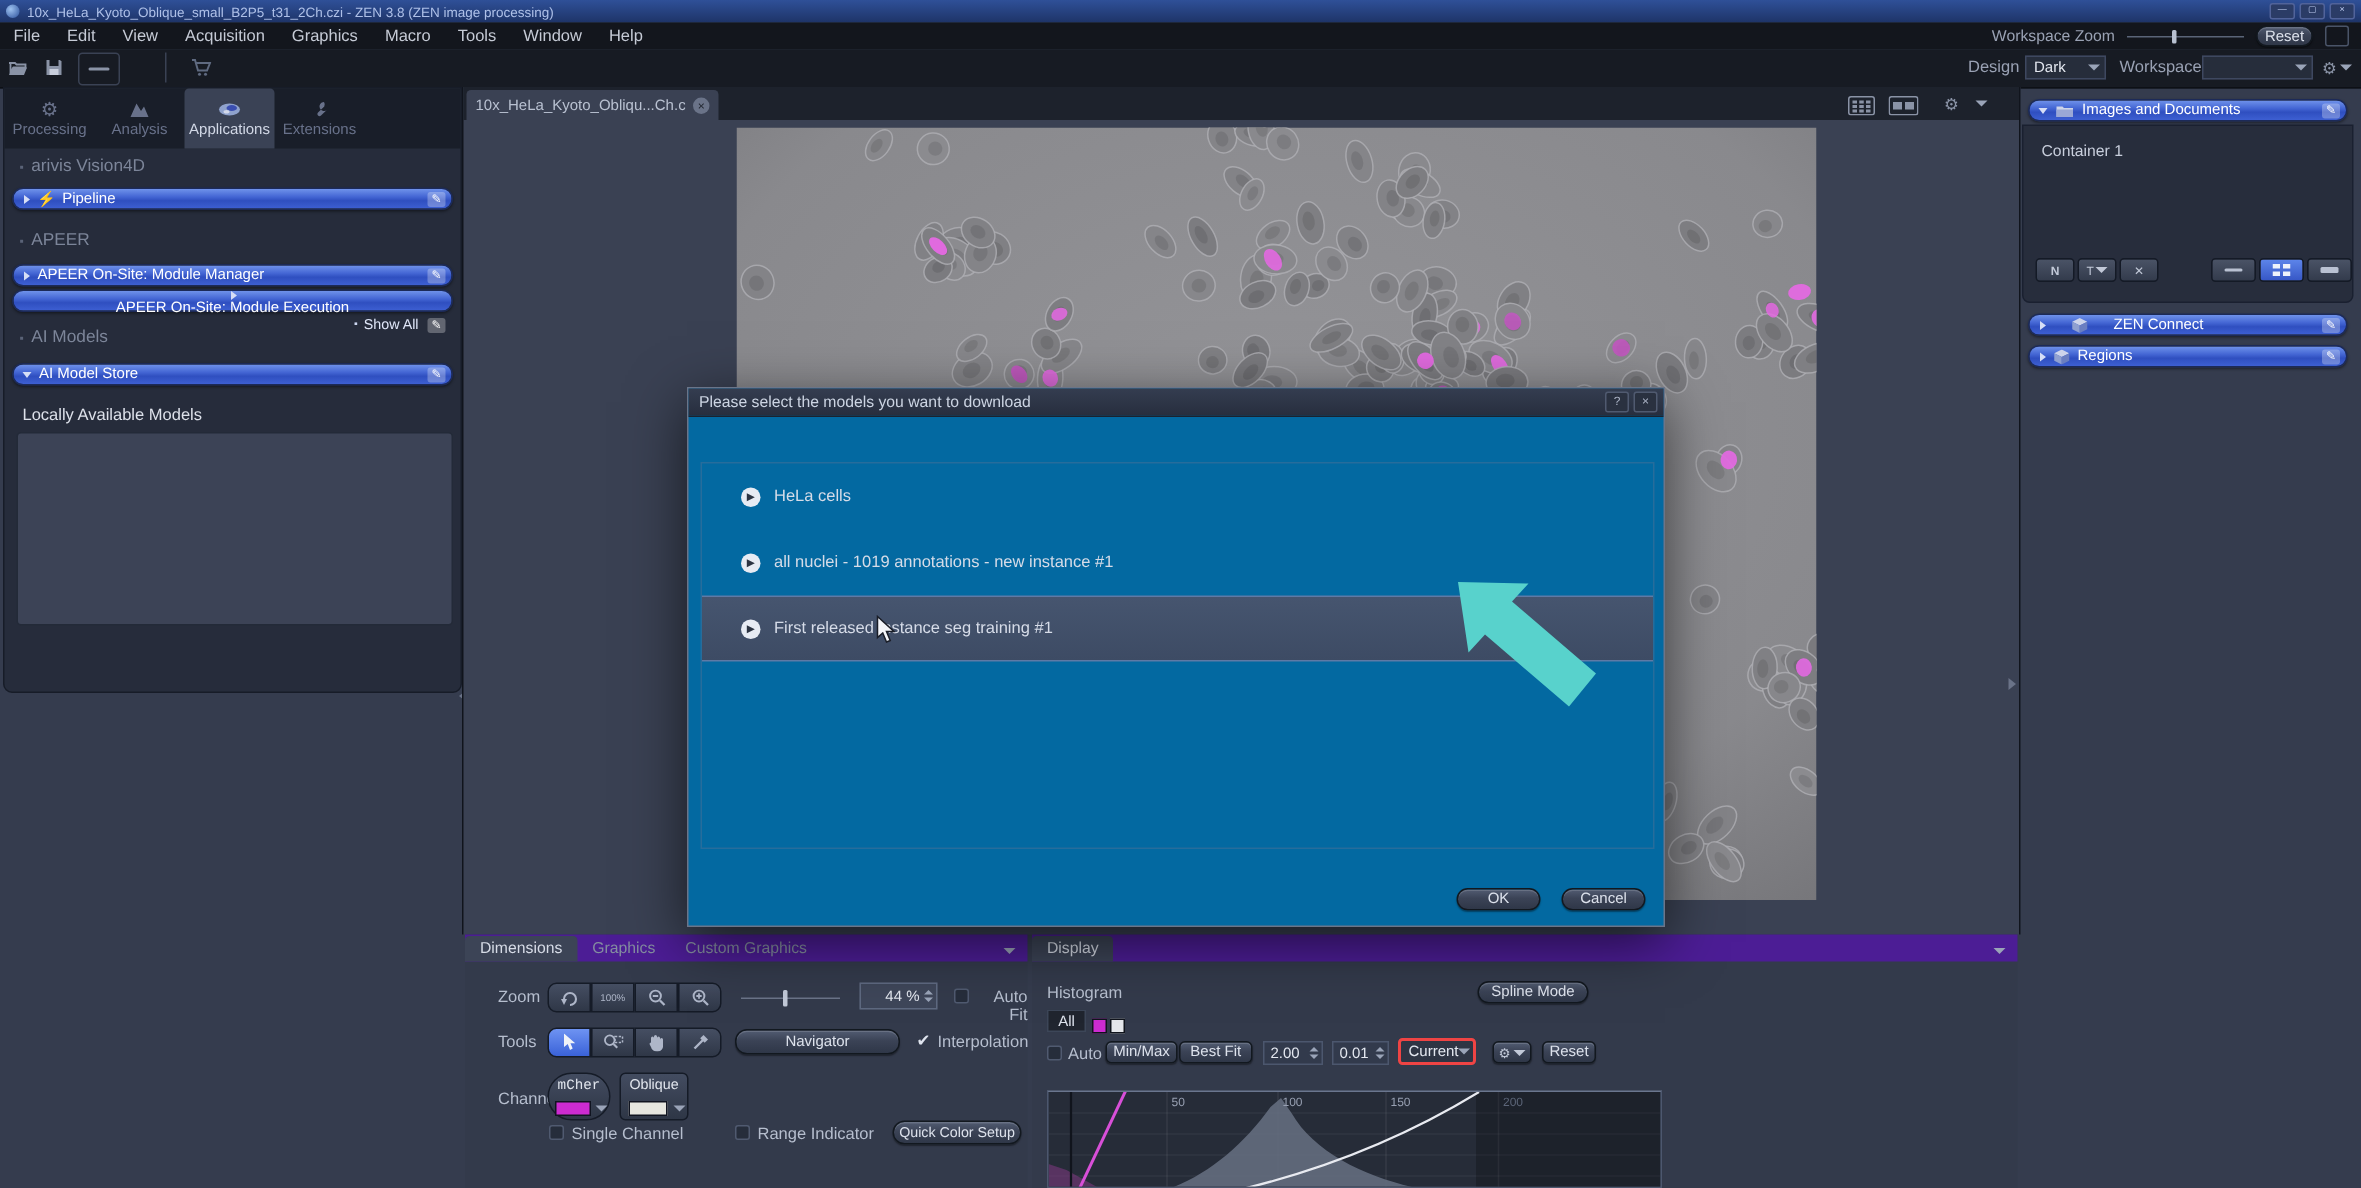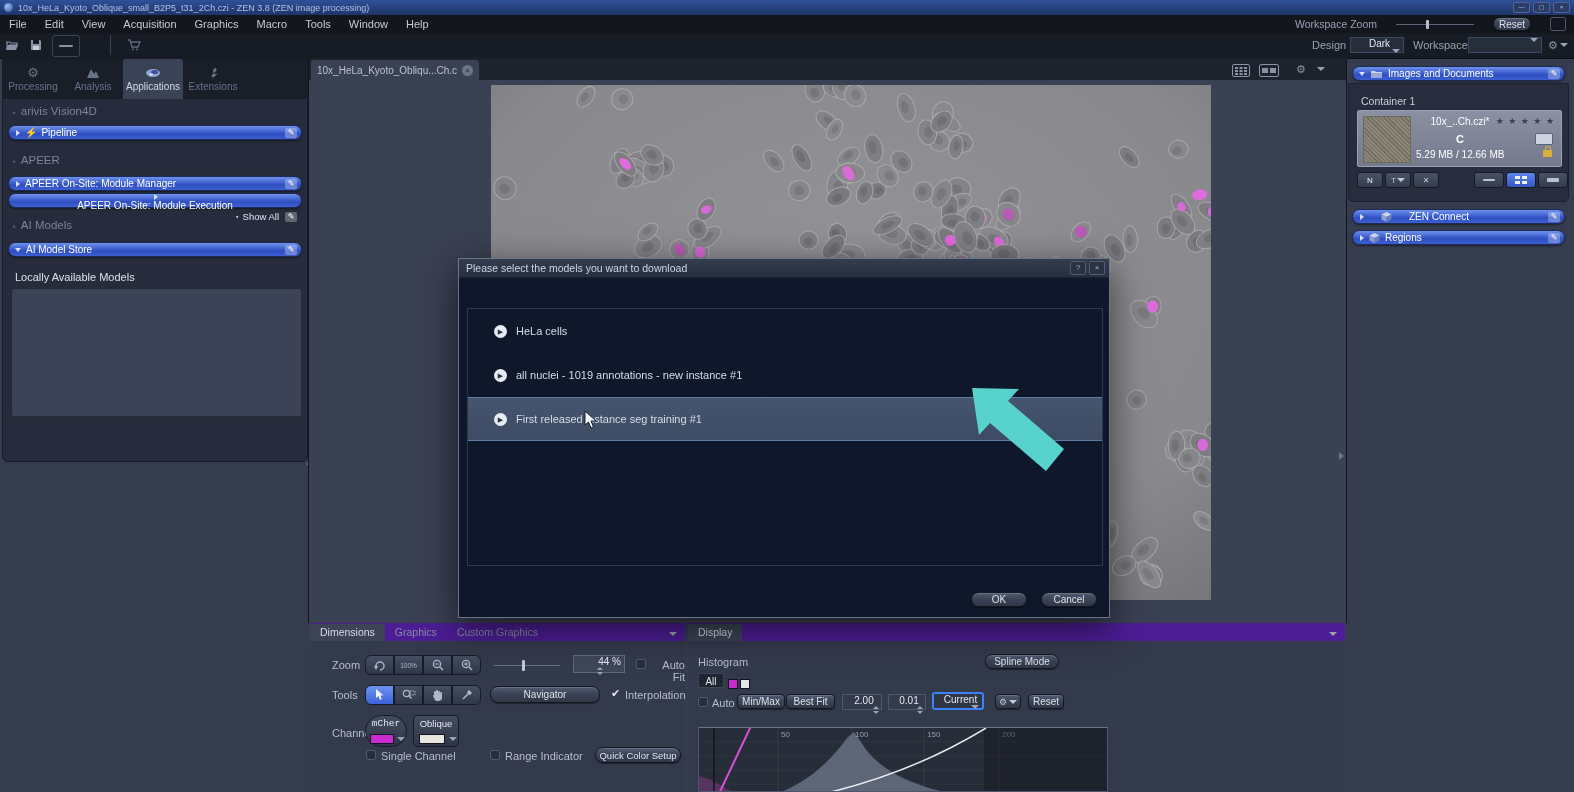--- a/index.html
+++ b/index.html
@@ -29,21 +29,21 @@
   .barrow-r{width:0;height:0;border-left:4px solid #d6def6;border-top:3px solid transparent;border-bottom:3px solid transparent;margin:0 5px 0 7px;}
   .barrow-d{width:0;height:0;border-top:4px solid #d6def6;border-left:3px solid transparent;border-right:3px solid transparent;margin:0 5px 0 6px;}
   .pencil{margin-left:auto;margin-right:4px;min-width:12px;height:10px;background:rgba(255,255,255,.28);
     border-radius:2px;font-size:8px;line-height:10px;text-align:center;color:#fff;}
   .dbtn{background:linear-gradient(#525c72,#3b4356 45%,#2f3748);border:1px solid #12181f;border-radius:8px;
     color:#dde2ec;font-size:10.5px;display:flex;align-items:center;justify-content:center;
     box-shadow:inset 0 1px 0 rgba(255,255,255,.14),0 1px 1px rgba(0,0,0,.4);box-sizing:border-box;}
   .chk{width:10px;height:10px;background:#262d3b;border:1px solid #505a70;border-radius:2px;box-sizing:border-box;
     font-size:9px;line-height:9px;text-align:center;color:#dfe4ee;}
   .vbox{background:#3e4659;border:1px solid #5e6980;color:#e4e8f0;font-size:10px;display:flex;
-    align-items:center;box-sizing:border-box;flex-direction:column;}
+    align-items:center;box-sizing:border-box;}
   .spincol{display:flex;flex-direction:column;justify-content:center;gap:2px;margin-left:auto;padding-right:2px;}
   .spin-u{width:0;height:0;border-bottom:3px solid #9aa4b8;border-left:3px solid transparent;border-right:3px solid transparent;}
   .spin-d{width:0;height:0;border-top:3px solid #9aa4b8;border-left:3px solid transparent;border-right:3px solid transparent;}
   .tbtn{width:29px;height:20px;background:linear-gradient(#454e62,#2f3747);border:1px solid #151b27;
     display:flex;align-items:center;justify-content:center;box-sizing:border-box;}
   .tbtn.first{border-radius:6px 0 0 6px;} .tbtn.last{border-radius:0 6px 6px 0;}
   .tbtn.active{background:linear-gradient(#6e93f2,#3a62d8);}
   .label{font-size:11px;color:#b6bece;text-align:right;}
   .chev-d{width:0;height:0;border-top:4px solid #9aa4b8;border-left:4px solid transparent;border-right:4px solid transparent;}
 
@@ -57,21 +57,21 @@
   .sechead{position:absolute;font-size:11.5px;color:#7c8599;}
   .sechead:before{content:"▪";color:#5a6377;font-size:8px;margin-right:5px;}
 
   
   .vtab{position:absolute;left:318px;width:50px;background:#2e3546;border-bottom:1px solid #262c3a;
     display:flex;flex-direction:column;align-items:center;justify-content:flex-end;
     color:#99a1b4;font-size:9.5px;padding-bottom:3px;box-sizing:border-box;gap:2px;}
   .vtab.active{background:#3d4658;color:#ccd3e2;border-radius:4px 4px 0 0;}
 
   
-  .dialog{left:458px;top:258px;width:652px;height:360px;background:#0f172a;border:1px solid #6b7589;
+  .dialog{left:458px;top:258px;width:652px;height:360px;background:#0369a1;border:1px solid #6b7589;
     box-shadow:0 10px 36px rgba(0,0,0,.6);box-sizing:border-box;z-index:5;}
   .dtitle{height:18px;background:linear-gradient(#343d50,#272e3e);display:flex;align-items:center;
     color:#ccd4e2;font-size:10.5px;padding-left:7px;border-bottom:1px solid #1c222e;}
   .dwbtn{width:14px;height:12px;background:#2a3140;border:1px solid #505a70;border-radius:2px;
     color:#aeb6c8;font-size:8px;line-height:11px;text-align:center;margin-left:3px;}
   .mrow{position:absolute;left:0;width:100%;height:44px;display:flex;align-items:center;padding-left:26px;box-sizing:border-box;gap:9px;}
   .mrow.sel{background:linear-gradient(#46556f,#3d4b64);border-top:1px solid #5f7aa6;border-bottom:1px solid #5f7aa6;}
   .mico{width:13px;height:13px;border-radius:50%;background:#e7ebf3;color:#2c3342;font-size:7px;
     line-height:13px;text-align:center;flex:0 0 13px;}
   .mlabel{font-size:11px;color:#d6dce8;}
@@ -112,21 +112,21 @@
   <div class="abs menubar">
     <span class="menuitem">File</span>
     <span class="menuitem">Edit</span>
     <span class="menuitem">View</span>
     <span class="menuitem">Acquisition</span>
     <span class="menuitem">Graphics</span>
     <span class="menuitem">Macro</span>
     <span class="menuitem">Tools</span>
     <span class="menuitem">Window</span>
     <span class="menuitem">Help</span>
-    <span style="margin-left:auto;display:flex;align-items:center;gap:19px;padding-right:8px;font-size:10.5px;color:#9aa2b4;">
+    <span style="margin-left:auto;display:flex;align-items:center;gap:8px;padding-right:8px;font-size:10.5px;color:#9aa2b4;">
       <span>Workspace Zoom</span>
       <span style="position:relative;width:78px;height:10px;">
         <span style="position:absolute;left:0;top:5px;width:78px;height:1px;background:#5a6478;"></span>
         <span style="position:absolute;left:30px;top:1px;width:3px;height:9px;background:#b8c0d0;border-radius:1px;"></span>
       </span>
       <span class="dbtn" style="width:38px;height:14px;font-size:10px;">Reset</span>
       <span class="tico" style="width:14px;height:12px;border:1px solid #4a5468;border-radius:2px;"></span>
     </span>
   </div>
 
@@ -1077,21 +1077,21 @@
           <span class="spin-d"></span>
         </span>
     </span>
     <span class="abs vbox" style="left:200px;top:71px;width:38px;height:16px;padding-left:4px;background:#323a4c;border-color:#4c576e;">
       <span>0.01</span>
       <span class="spincol">
           <span class="spin-u"></span>
           <span class="spin-d"></span>
         </span>
     </span>
-    <span class="abs vbox" style="left:244px;top:69px;width:52px;height:18px;padding-left:5px;background:#2e3544;border:2px solid #3b82f6;border-radius:3px;">
+    <span class="abs vbox" style="left:244px;top:69px;width:52px;height:18px;padding-left:5px;background:#2e3544;border:2px solid #ef4444;border-radius:3px;">
       <span>Current</span>
       <span class="chev-d" style="margin-left:auto;margin-right:3px;"></span>
     </span>
     <span class="dbtn abs flex" style="left:307px;top:71px;width:26px;height:15px;border-radius:4px;gap:2px;">
       <span style="font-size:9px;color:#c2c9d8;">⚙</span>
         <span class="chev-d" style="border-top-color:#c2c9d8;"></span>
     </span>
     <span class="dbtn abs" style="left:340px;top:71px;width:36px;height:15px;font-size:10px;border-radius:4px;">Reset</span>
 
     <div class="abs" style="left:10px;top:104px;width:410px;height:65px;overflow:hidden;border:1px solid #4c576e;border-top-color:#6a768e;box-sizing:border-box;">
@@ -1130,31 +1130,20 @@
         <path d="M1 4 h11 v5 H1 Z" fill="#9aa8d6"></path>
       </svg>
     <span>Images and Documents</span>
     <span class="pencil">✎</span>
   </div>
 
   <div class="abs" style="left:1348px;top:83px;width:221px;height:119px;background:#272d3c;border:1px solid #1a2030;border-radius:0 0 5px 5px;box-sizing:border-box;">
     <span class="abs" style="left:12px;top:11px;font-size:10.5px;color:#c8cedc;">Container 1</span>
   </div>
 
-  <div class="rcard abs">
-    <span class="abs" style="left:5px;top:5px;width:46px;height:45px;background:#8d8878;background-image:repeating-linear-gradient(45deg,rgba(56,50,40,.3) 0 1px,transparent 1px 3px),repeating-linear-gradient(-45deg,rgba(130,124,108,.45) 0 1px,transparent 1px 2px);border:1px solid #6a6a60;"></span>
-    <span class="abs" style="left:56px;top:5px;width:92px;text-align:center;font-size:10px;">10x_..Ch.czi*</span>
-    <span class="abs" style="right:6px;top:5px;font-size:9px;color:#39404f;letter-spacing:1px;">★ ★ ★ ★ ★</span>
-    <span class="abs" style="left:98px;top:22px;font-size:11px;font-weight:bold;">C</span>
-    <span class="abs" style="right:8px;top:22px;width:16px;height:10px;background:#cdd2de;border:1px solid #5a6478;border-radius:1px;"></span>
-    <span class="abs" style="left:58px;top:38px;font-size:10px;">5.29 MB / 12.66 MB</span>
-    <span class="abs" style="right:9px;top:39px;width:9px;height:7px;background:#d8b23c;border-radius:1px;">
-      <span style="position:absolute;left:1.5px;top:-4px;width:4px;height:4px;border:1.5px solid #d8b23c;border-bottom:none;border-radius:3px 3px 0 0;"></span>
-    </span>
-  </div>
 
   <div class="abs flex" style="left:1357px;top:172px;gap:2px;">
     <span class="rsmbtn" style="font-weight:bold;">N</span>
     <span class="rsmbtn">T<span class="chev-d" style="border-top-color:#c2c9d8;margin-left:1px;"></span></span>
     <span class="rsmbtn">✕</span>
   </div>
   <div class="abs flex" style="left:1474px;top:172px;gap:2px;">
     <span class="rvbtn">
         <span class="hline"></span>
       </span>

